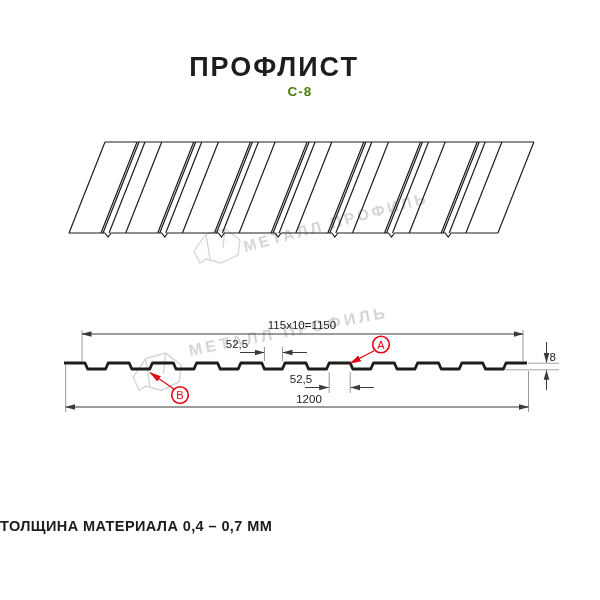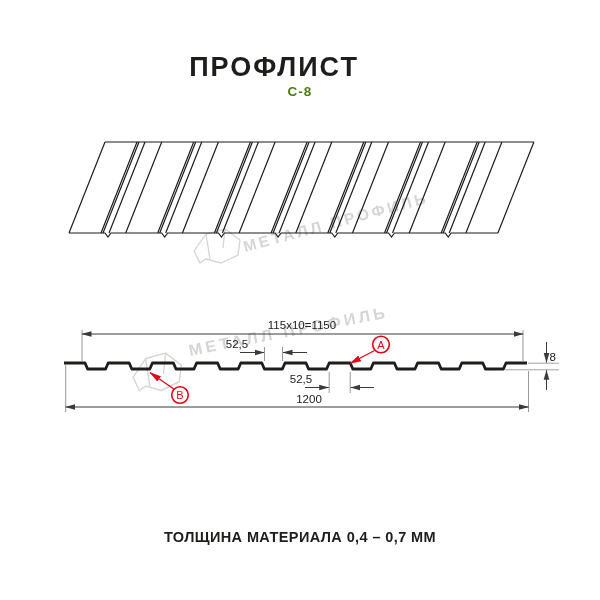--- a/index.html
+++ b/index.html
@@ -2,21 +2,21 @@
 <html><head>
 <meta charset="utf-8">
 <style>
   html,body{margin:0;padding:0;background:#fff;}
   .page{position:relative;width:600px;height:600px;background:#ffffff;overflow:hidden;
         font-family:"Liberation Sans",sans-serif;color:#1d1d1b;}
   .title{position:absolute;top:52px;left:0;width:548px;text-align:center;
          font-size:27px;font-weight:700;letter-spacing:2px;color:#1d1d1b;}
   .subtitle{position:absolute;top:84px;left:0;width:600px;text-align:center;
             font-size:13.5px;font-weight:700;letter-spacing:1px;color:#4d7c0f;}
-  .footer{position:absolute;top:529px;left:0;width:600px;text-align:center;
+  .footer{position:absolute;top:518px;left:0;width:600px;text-align:left;
           font-size:14.5px;font-weight:700;letter-spacing:.4px;color:#1d1d1b;}
   svg{position:absolute;overflow:visible;}
   #view3d{left:40px;top:128px;}
   #xsection{left:40px;top:296px;}
   .dimtext{font-family:"Liberation Sans",sans-serif;font-size:11.5px;fill:#222;}
   .wmtext{font-family:"Liberation Sans",sans-serif;font-weight:700;fill:#c7c7c7;}
   .redlbl{font-family:"Liberation Sans",sans-serif;font-size:11px;fill:#e30613;}
 </style>
 </head>
 <body>

